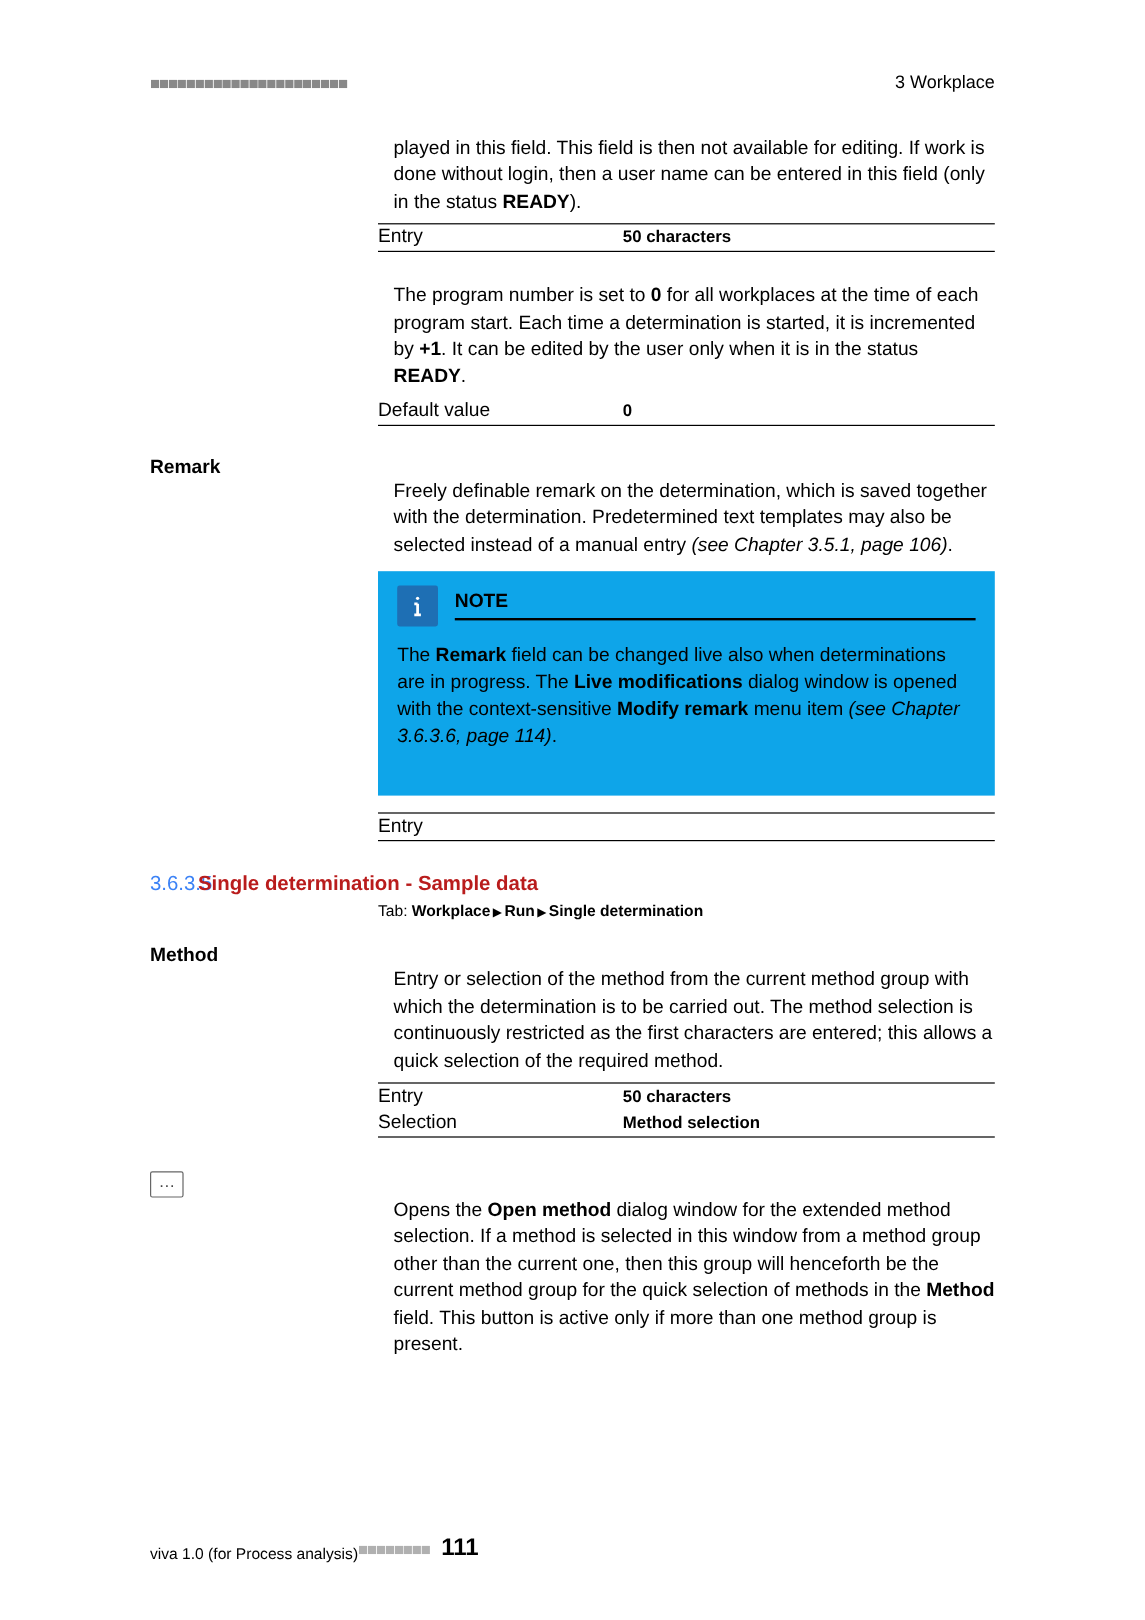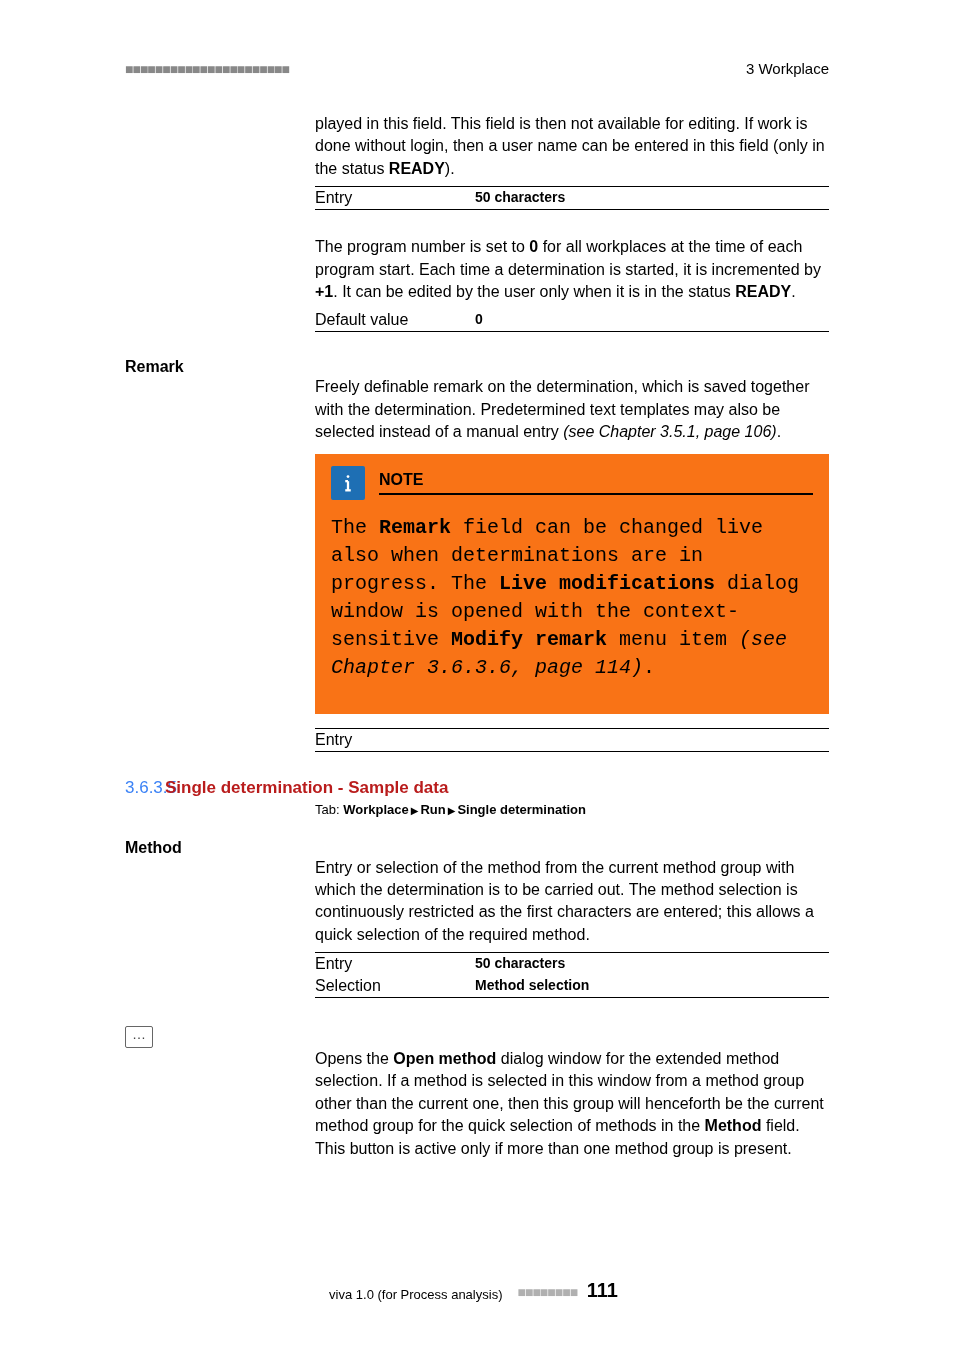--- a/index.html
+++ b/index.html
@@ -42,21 +42,21 @@
     flex: 0 0 190px;
     padding-right: 10px;
     box-sizing: border-box;
   }
   .body-col {
     flex: 1 1 auto;
   }
   .para {
     font-size: 16px;
     line-height: 1.4;
-    margin: 0 0 6px 0;
+    margin: 0 0 6px 13px;
   }
   .term {
     font-weight: 700;
     font-size: 16px;
   }
   .sec-num {
     font-weight: 400;
     font-size: 17px;
     color: #3b82f6;
   }
@@ -77,59 +77,59 @@
   }
   
   .tbl {
     width: 100%;
     margin-top: 4px;
     margin-bottom: 4px;
   }
   .tbl-row {
     display: flex;
     padding: 2px 0;
+    gap: 44px;
   }
   .tbl-k {
     flex: 0 0 160px;
     font-size: 16px;
   }
   .tbl-v {
     flex: 1 1 auto;
     font-size: 14px;
     font-weight: 700;
   }
   .rule-top { border-top: 1px solid #000; }
   .rule-bot { border-bottom: 1px solid #000; }
   .spacer-sm { height: 10px; }
   .spacer-md { height: 22px; }
   
   .note {
-    background: #f97316;
-    padding: 12px 16px 12px 16px;
+    background: #0ea5e9;
+    padding: 12px 16px 22px 16px;
     margin-top: 10px;
   }
   .note-head {
     display: flex;
     align-items: center;
   }
   .note-title-wrap {
     flex: 1 1 auto;
     margin-left: 14px;
   }
   .note-title {
     font-weight: 700;
     font-size: 16px;
     border-bottom: 2px solid #000;
     padding-bottom: 4px;
   }
   .note-body {
-    font-size: 20px;
+    font-size: 16px;
     line-height: 1.4;
     margin-top: 14px;
-    font-family: Liberation Mono, monospace;
   }
   .info-icon {
     width: 34px;
     height: 34px;
     background: #1e6fb4;
     color: #fff;
     display: flex;
     align-items: center;
     justify-content: center;
     border-radius: 2px;
@@ -150,24 +150,23 @@
     color: #444;
     margin-top: 2px;
   }
   
   .ftr {
     position: absolute;
     left: 125px;
     right: 132px;
     bottom: 48px;
     display: flex;
-    justify-content: center;
+    justify-content: flex-start;
     align-items: flex-end;
     font-size: 13px;
-    gap: 15px;
   }
   .ftr-dashes {
     color: #b0b0b0;
     letter-spacing: -1px;
     font-size: 14px;
     margin-right: 6px;
   }
   .ftr-page {
     font-weight: 700;
     font-size: 20px;

